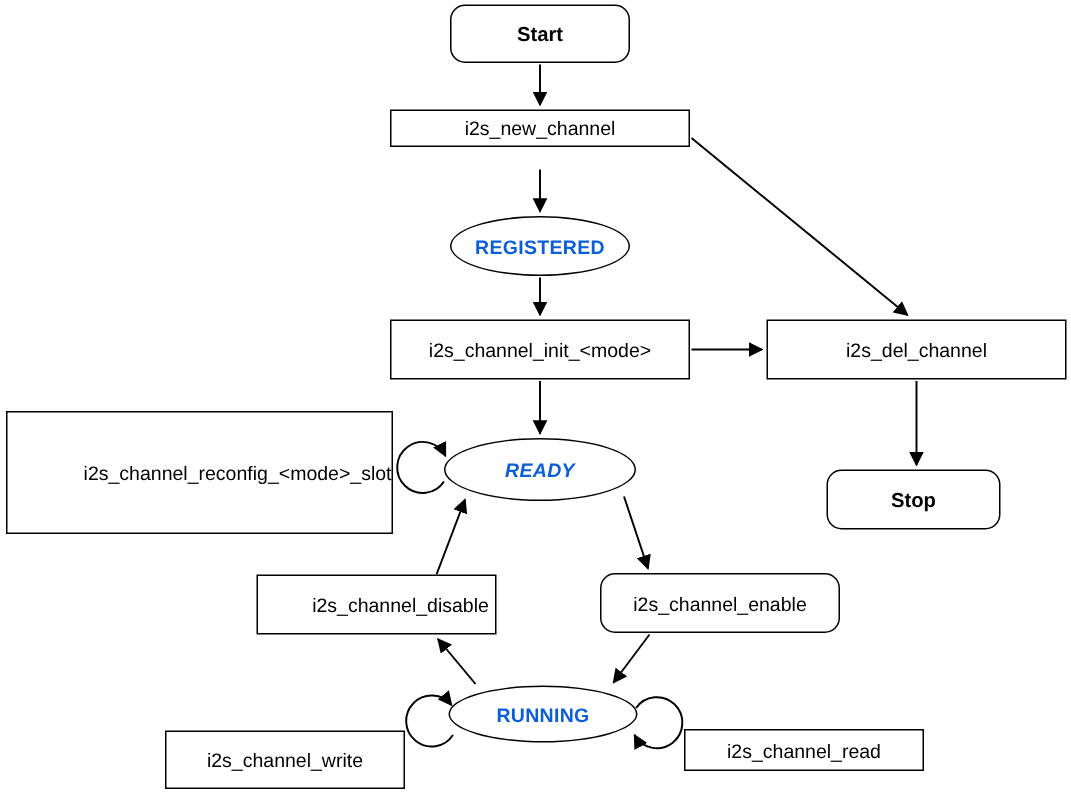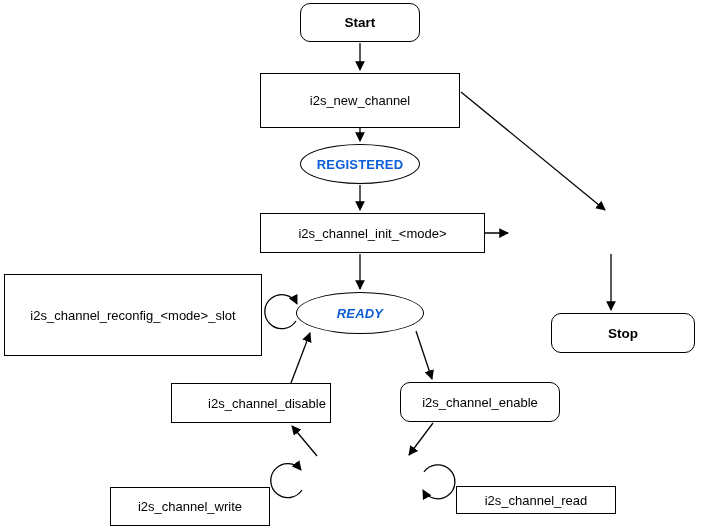--- a/index.html
+++ b/index.html
@@ -37,32 +37,32 @@
     font-weight: bold;
     font-size: 13.5px;
   }
   .state {
     border-radius: 50%;
     font-weight: bold;
     color: var(--state-color);
     letter-spacing: 0.2px;
   }
   .multi {
-    flex-direction: column;
-    justify-content: center;
+    flex-direction: row;
+    justify-content: flex-end;
     line-height: 19px;
     white-space: nowrap;
   }
   
   #n-start    { left: 300px; top: 3px;   width: 120px; height: 39px; border-radius: 10px; }
-  #n-new      { left: 260px; top: 73px;  width: 200px; height: 55px; }
+  #n-new      { left: 260px; top: 73px;  width: 200px; height: 25px; }
   #n-reg      { left: 300px; top: 144px; width: 120px; height: 40px; }
-  #n-init     { left: 260px; top: 213px; width: 225px; height: 40px; }
+  #n-init     { left: 260px; top: 213px; width: 200px; height: 40px; }
   #n-del      { left: 511px; top: 213px; width: 200px; height: 40px; }
-  #n-stop     { left: 551px; top: 313px; width: 144px; height: 40px; }
+  #n-stop     { left: 551px; top: 313px; width: 116px; height: 40px; }
   #n-reconfig { left: 4px;   top: 274px; width: 258px; height: 82px; }
   #n-ready    { left: 296px; top: 292px; width: 128px; height: 42px; font-style: italic; }
   #n-disable  { left: 171px; top: 383px; width: 160px; height: 40px; padding-left: 32px; }
   #n-enable   { left: 400px; top: 382px; width: 160px; height: 40px; border-radius: 10px; }
   #n-running  { left: 299px; top: 457px; width: 126px; height: 38px; }
   #n-write    { left: 110px; top: 487px; width: 160px; height: 39px; text-align: right; }
   #n-read     { left: 456px; top: 486px; width: 160px; height: 28px; }
 </style>
 </head>
 <body>
@@ -102,20 +102,23 @@
   </div>
 
   <div id="n-reg" class="node state">
     <span>REGISTERED</span>
   </div>
 
   <div id="n-init" class="node">
     <span>i2s_channel_init_&lt;mode&gt;</span>
   </div>
 
+  <div id="n-del" class="node">
+    <span>i2s_del_channel</span>
+  </div>
 
   <div id="n-stop" class="node terminal">
     <span>Stop</span>
   </div>
 
   <div id="n-reconfig" class="node multi">
     <div>i2s_channel_reconfig_&lt;mode&gt;_slot</div>
   </div>
 
   <div id="n-ready" class="node state">
@@ -123,20 +126,23 @@
   </div>
 
   <div id="n-disable" class="node">
     <span>i2s_channel_disable</span>
   </div>
 
   <div id="n-enable" class="node">
     <span>i2s_channel_enable</span>
   </div>
 
+  <div id="n-running" class="node state">
+    <span>RUNNING</span>
+  </div>
 
   <div id="n-write" class="node">
     <span>i2s_channel_write</span>
   </div>
 
   <div id="n-read" class="node">
     <span>i2s_channel_read</span>
   </div>
 
 </div>

